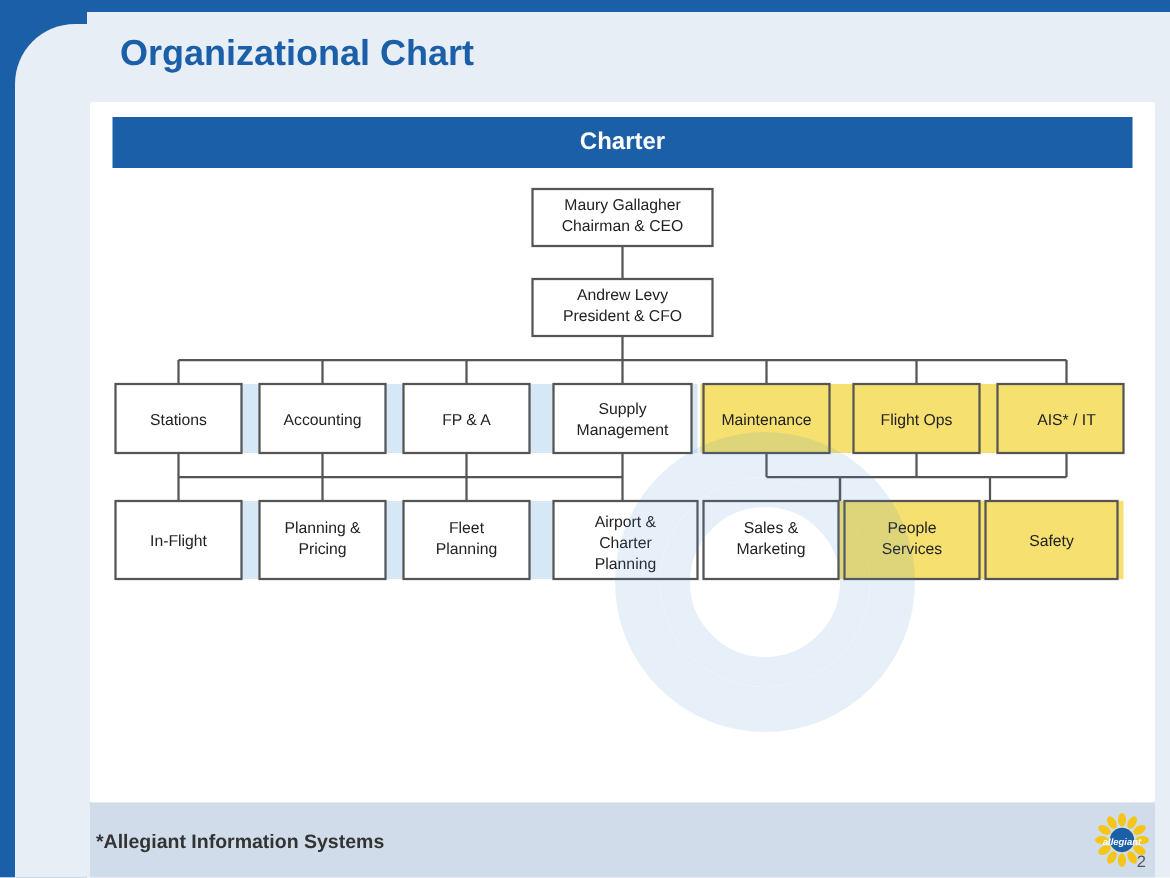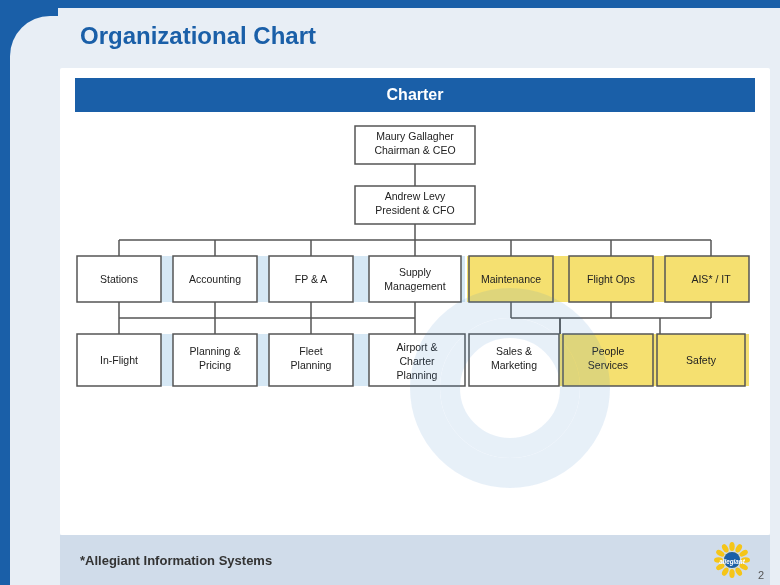--- a/index.html
+++ b/index.html
@@ -101,21 +101,21 @@
     .footer {
       position: absolute;
       bottom: 0;
       left: 60px;
       right: 10px;
       height: 50px;
       background: #d0dcea;
       display: flex;
       align-items: center;
       justify-content: space-between;
-      padding: 0 20px;
+      padding: 0 4px;
     }
     .footer-text {
       font-size: 13px;
       font-weight: bold;
       color: #333;
     }
 
     
     .allegiant-logo {
       display: flex;

